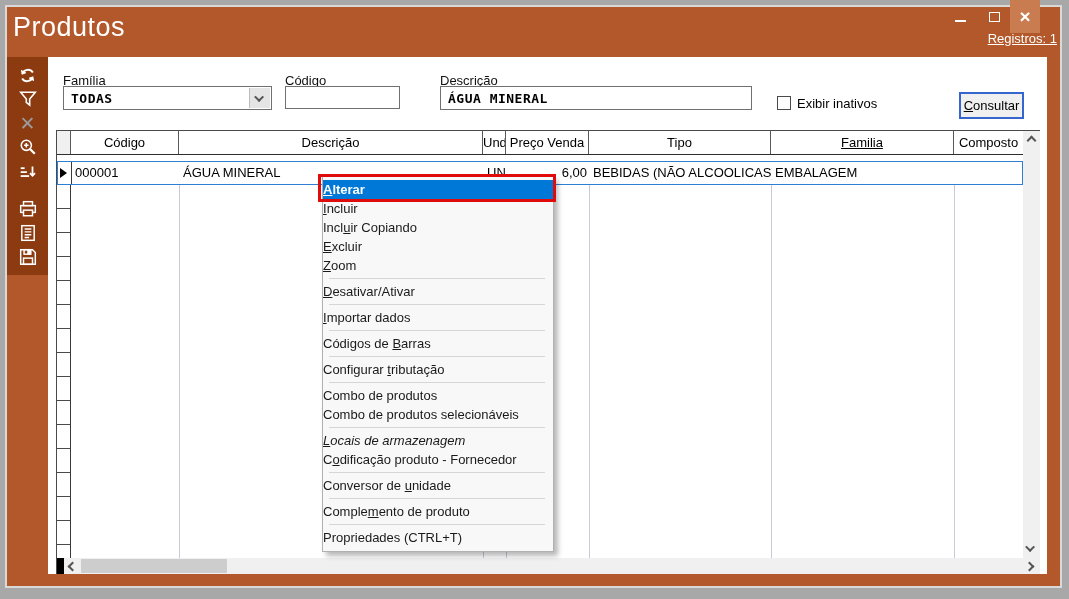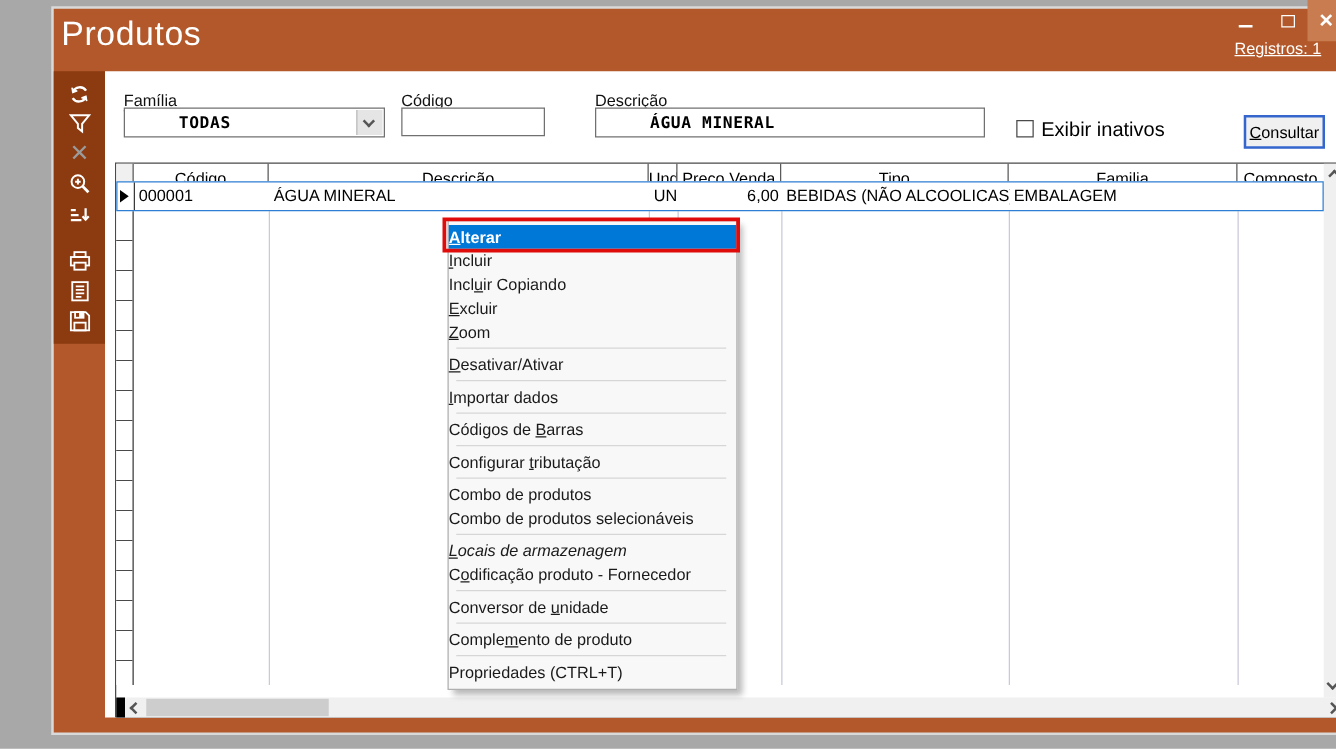--- a/index.html
+++ b/index.html
@@ -1,18 +1,18 @@
 <!DOCTYPE html>
 <html><head>
 <meta charset="utf-8">
 <style>
   * { margin:0; padding:0; box-sizing:border-box; }
   html,body { width:1069px; height:599px; }
   body { font-family:"Liberation Sans","DejaVu Sans",sans-serif; background:#a8a8a8; position:relative; overflow:hidden; }
-  .abs { position:absolute;margin-left:36px; }
+  .abs { position:absolute; }
 
   
   .win { left:7px; top:7px; width:1053px; height:579px; background:#b2582a; box-shadow:0 0 0 2px #d9d9d9; }
   .titlebar-title { left:13px; top:12px; color:#fff; font-size:27px; font-weight:300; letter-spacing:.5px; }
   .winbtn { top:0; height:33px; color:#fff; display:flex; align-items:center; justify-content:center; cursor:default; }
   .btn-min { left:943px; width:35px; }
   .btn-max { left:978px; width:32px; }
   .btn-close { left:1010px; width:30px; background:#c97c50; }
   .min-glyph { width:11px; height:0; border-bottom:2px solid #fff; margin-top:8px; }
   .max-glyph { width:11px; height:10px; border:1.5px solid #fff; }
@@ -38,21 +38,21 @@
   .chev.up { transform:rotate(135deg); }
   .chev.left { transform:rotate(45deg); }
   .chev.right { transform:rotate(-135deg); }
   .cbx { top:91px; left:736px; width:14px; height:14px; border:1px solid #4a4a4a; background:#fff; }
   .consultar { left:911px; top:85px; width:65px; height:27px; background:#f0f0f0; border:2px solid #3566cd; font-size:13px; display:flex; align-items:center; justify-content:center; color:#000; }
 
   
   .grid { left:56px; top:130px; width:984px; height:444px; border:1px solid #4a4a4a; background:#fff; font-size:13px; }
   .ghead { position:absolute; left:0; top:0; height:24px; display:flex; width:966px; border-bottom:1px solid #2e2e2e; }
   .gh { line-height:23px; text-align:center; border-right:1px solid #5a5a5a; overflow:hidden; white-space:nowrap; }
-  .gbody { position:absolute; left:0; top:14px; width:966px; height:403px; }
+  .gbody { position:absolute; left:0; top:30px; width:966px; height:403px; }
   .vline { position:absolute; top:0; bottom:0; width:1px; background:#c9c9da; }
   .indcol { position:absolute; left:0; top:0; bottom:0; width:14px; border-right:1px solid #3a3a3a;
             background:repeating-linear-gradient(180deg, #fff 0 23px, #4a4a4a 23px 24px); }
   .drow { position:absolute; left:0; top:0; height:24px; width:966px; display:flex; background:#fff; border:1px solid #2e7fd4; z-index:2; }
   .dc { line-height:22px; overflow:hidden; white-space:nowrap; padding:0 3px; }
   .ind-cell { width:14px; position:relative; border-right:1px solid #3a3a3a; padding:0; }
   .tri-right { position:absolute; left:2px; top:6px; width:0; height:0; border-left:7px solid #000; border-top:5px solid transparent; border-bottom:5px solid transparent; }
   .vscroll { position:absolute; left:966px; top:0; width:17px; height:427px; background:#f0f0f0; }
   .varrow { position:absolute; left:0; width:17px; height:17px; display:flex; align-items:center; justify-content:center; }
   .hscroll { position:absolute; left:0; top:427px; width:983px; height:16px; background:#f0f0f0; display:flex; align-items:center; }
@@ -162,21 +162,21 @@
 <div class="abs field" style="left:285px; width:115px; height:23px;">
   <span class="abs mono" style="left:7px; top:4px;"></span>
 </div>
 
 <span class="abs flabel" style="left:440px; width:88px;">Descrição</span>
 <div class="abs field" style="left:440px; width:312px;">
   <span class="abs mono" style="left:7px; top:4px;">ÁGUA MINERAL</span>
 </div>
 
 <div class="abs cbx" style="left:777px; top:96px;"></div>
-<span class="abs" style="left:797px; top:96px; font-size:16px;">Exibir inativos</span>
+<span class="abs" style="left:797px; top:96px; font-size:13px;">Exibir inativos</span>
 
 <div class="abs consultar" style="left:959px; top:92px;">
   <span><span></span><span style="text-decoration:underline">C</span><span>onsultar</span></span>
 </div>
 
 <div class="abs grid">
   <div class="ghead">
     <div class="gh" style="width:14px; background:#f0f0f0;"></div>
     <div class="gh" style="width:108px;">Código</div>
     <div class="gh" style="width:304px;">Descrição</div>

